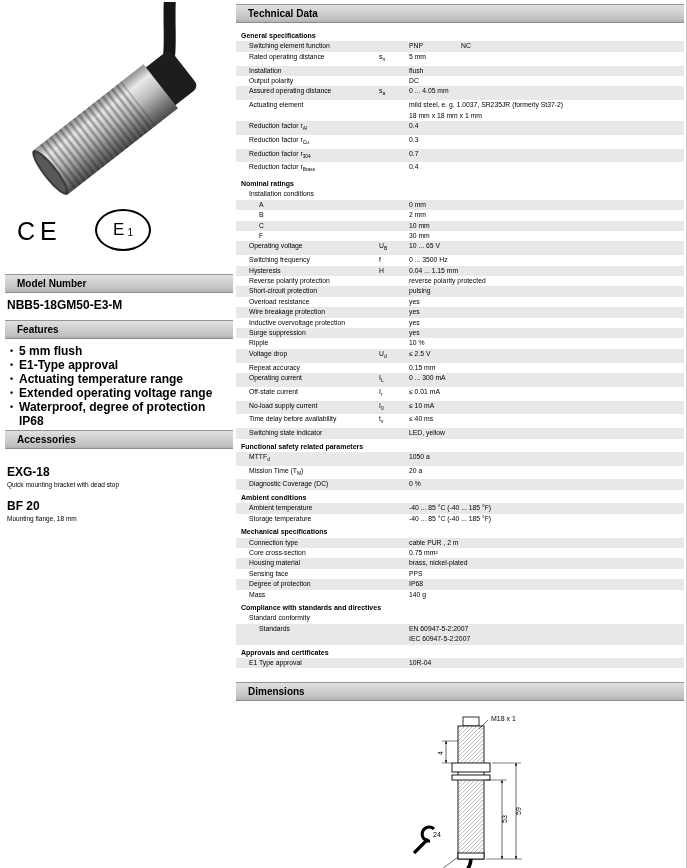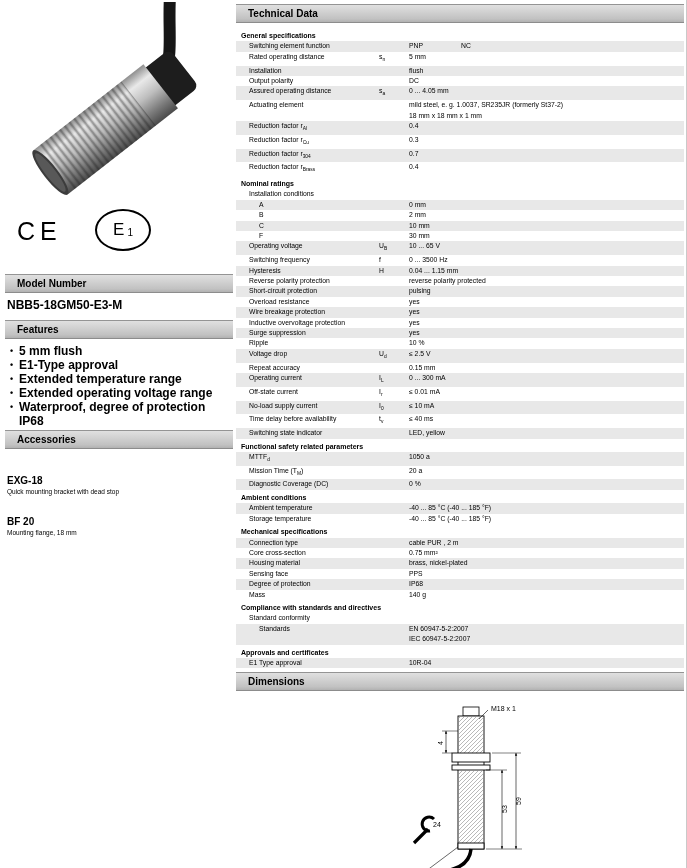--- a/index.html
+++ b/index.html
@@ -14,35 +14,35 @@
   .e1{position:absolute;left:90px;top:4px;width:56px;height:42px;border:2.5px solid #000;border-radius:50%;display:flex;align-items:center;justify-content:center;font-size:17px}
   .e1 .num{font-size:10px;margin-left:3px;margin-top:5px}
   .model-bar{position:absolute;left:0;top:274px;width:228px}
   .model-text{position:absolute;left:2px;top:298px;font-size:12px;font-weight:bold}
   .features-bar{position:absolute;left:0;top:320px;width:228px}
   .features-list{position:absolute;left:4px;top:344px;width:222px;list-style:none}
   .features-list li{font-size:12px;font-weight:bold;line-height:14px;padding-left:10px;position:relative}
   .features-list li::before{content:"\2022";position:absolute;left:1px;font-size:9px}
   .acc-bar{position:absolute;left:0;top:430px;width:228px}
   .acc-list{position:absolute;left:2px;top:454px;width:224px}
-  .acc-name{font-size:10px;font-weight:bold;margin-top:21px}
+  .acc-name{font-size:12px;font-weight:bold;margin-top:11px}
   .acc-desc{font-size:6.5px;margin-top:2px;margin-bottom:3px}
   
   .rightcol{position:absolute;left:236px;top:4px;width:448px}
   .ttable{margin-top:5px}
   .trow{display:flex;align-items:flex-start;min-height:10.4px;line-height:10.4px;font-size:6.8px}
   .trow.shade{background:#e8e8e8}
   .trow.section{font-weight:bold;font-size:7px;padding:3px 0 0 5px;min-height:13px;background:#fff}
   .lbl{flex:0 0 143px;padding-left:13px}
   .lbl.ind2{padding-left:23px}
   .sym{flex:0 0 30px}
   .val{flex:1}
   .val2{margin-left:38px}
   sub{font-size:0.72em}
-  .dims-bar{margin-top:4px}
+  .dims-bar{margin-top:14px}
   .drawing-wrap{margin-top:8px;margin-left:170px;width:160px}
   .dims-svg text{font-family:"Liberation Sans","DejaVu Sans",sans-serif}
 </style>
 </head>
 <body>
 
 <div class="leftcol">
 
   <svg class="photo" viewBox="0 0 228 202">
     <defs>
@@ -79,21 +79,21 @@
     <span>Model Number</span>
   </div>
   <div class="model-text">NBB5-18GM50-E3-M</div>
 
   <div class="bar features-bar">
     <span>Features</span>
   </div>
   <ul class="features-list">
     <li>5 mm flush</li>
     <li>E1-Type approval</li>
-    <li>Extended temperature range</li>
+    <li>Actuating temperature range</li>
     <li>Extended operating voltage range</li>
     <li>Waterproof, degree of protection IP68</li>
   </ul>
 
   <div class="bar acc-bar">
     <span>Accessories</span>
   </div>
   <div class="acc-list">
     <div class="acc-name">EXG-18</div>
     <div class="acc-desc">Quick mounting bracket with dead stop</div>

